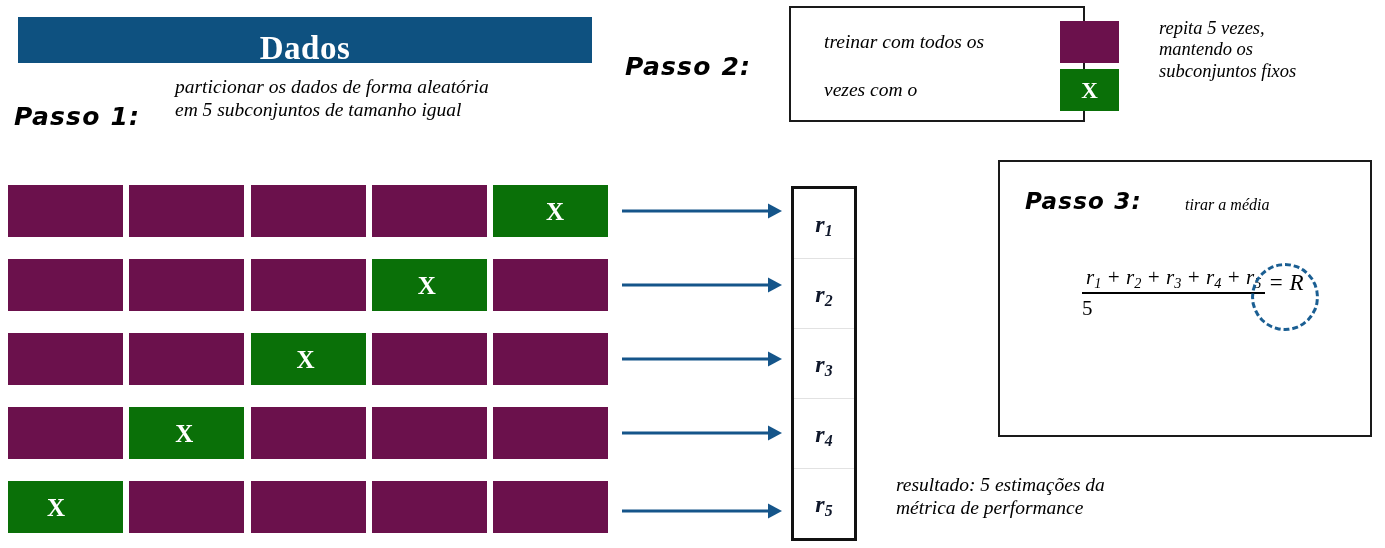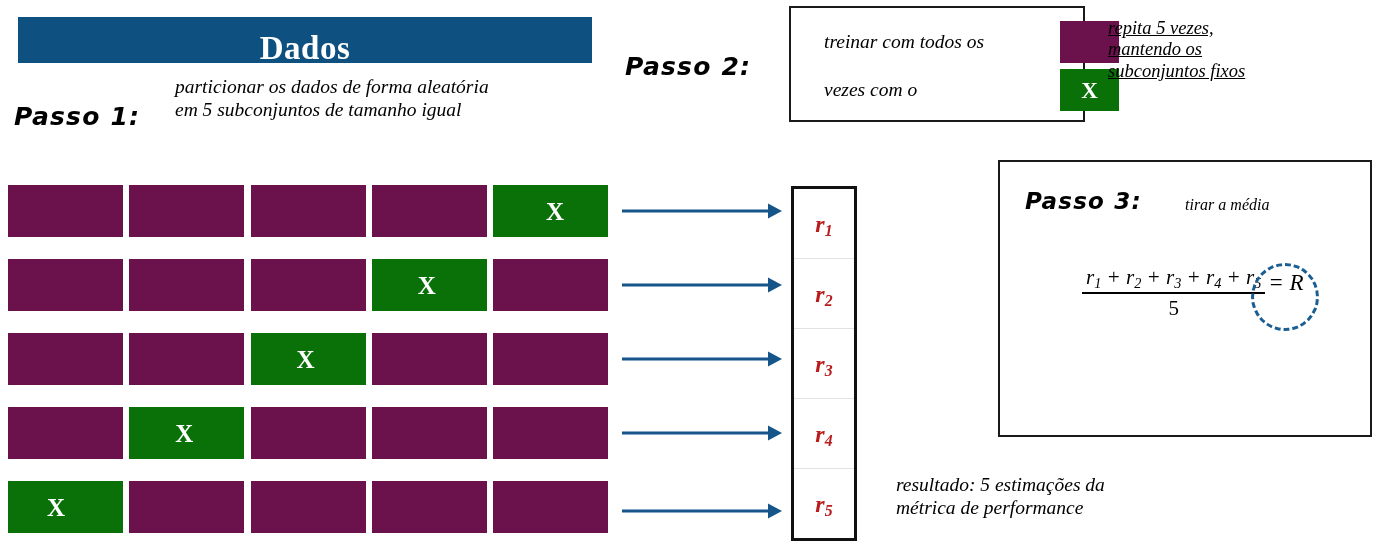--- a/index.html
+++ b/index.html
@@ -114,21 +114,21 @@
     justify-content: center;
     border-bottom: 1px solid #e2e2e2;
     box-sizing: border-box;
   }
   .r-cell:last-child { border-bottom: none; }
   .r-cell .rlab {
     font-family: "Liberation Serif", serif;
     font-style: italic;
     font-weight: 700;
     font-size: 24px;
-    color: #b91c1c;
+    color: #0f172a;
     line-height: 1;
     text-align: center;
   }
   .r-cell .rlab sub {
     font-size: 0.66em;
     vertical-align: baseline;
     position: relative;
     top: 4px;
     left: 0px;
   }
@@ -168,21 +168,21 @@
   }
   #passo2-box .swatch.train { background: #6b114c; }
   #passo2-box .swatch.test  { background: #0a7008; }
   #passo2-box .swatch .xmark {
     color: #fff;
     font-family: "Liberation Serif", serif;
     font-size: 23px;
     font-weight: 700;
     line-height: 1;
   }
-  #passo2-note { left: 1108px; top: 18px; width: 215px; text-decoration: underline; }
+  #passo2-note { left: 1159px; top: 18px; width: 215px; }
 
   
   #passo3-box {
     left: 998px; top: 160px;
     width: 374px; height: 277px;
     border: 2.5px solid #1a1a1a;
     background: #ffffff;
     box-sizing: border-box;
   }
   #passo3-label { left: 1025px; top: 188px; }
@@ -199,21 +199,20 @@
   #formula {
     left: 1082px; top: 265px;
     font-family: "Liberation Serif", serif;
     color: #000;
     display: flex;
     align-items: center;
   }
   #formula .frac {
     display: inline-flex;
     flex-direction: column;
-    align-items: center;
   }
   #formula .num {
     font-size: 21px;
     font-style: italic;
     padding: 0 4px 2px 4px;
     white-space: nowrap;
   }
   #formula .bar {
     width: 100%;
     height: 1.6px;

